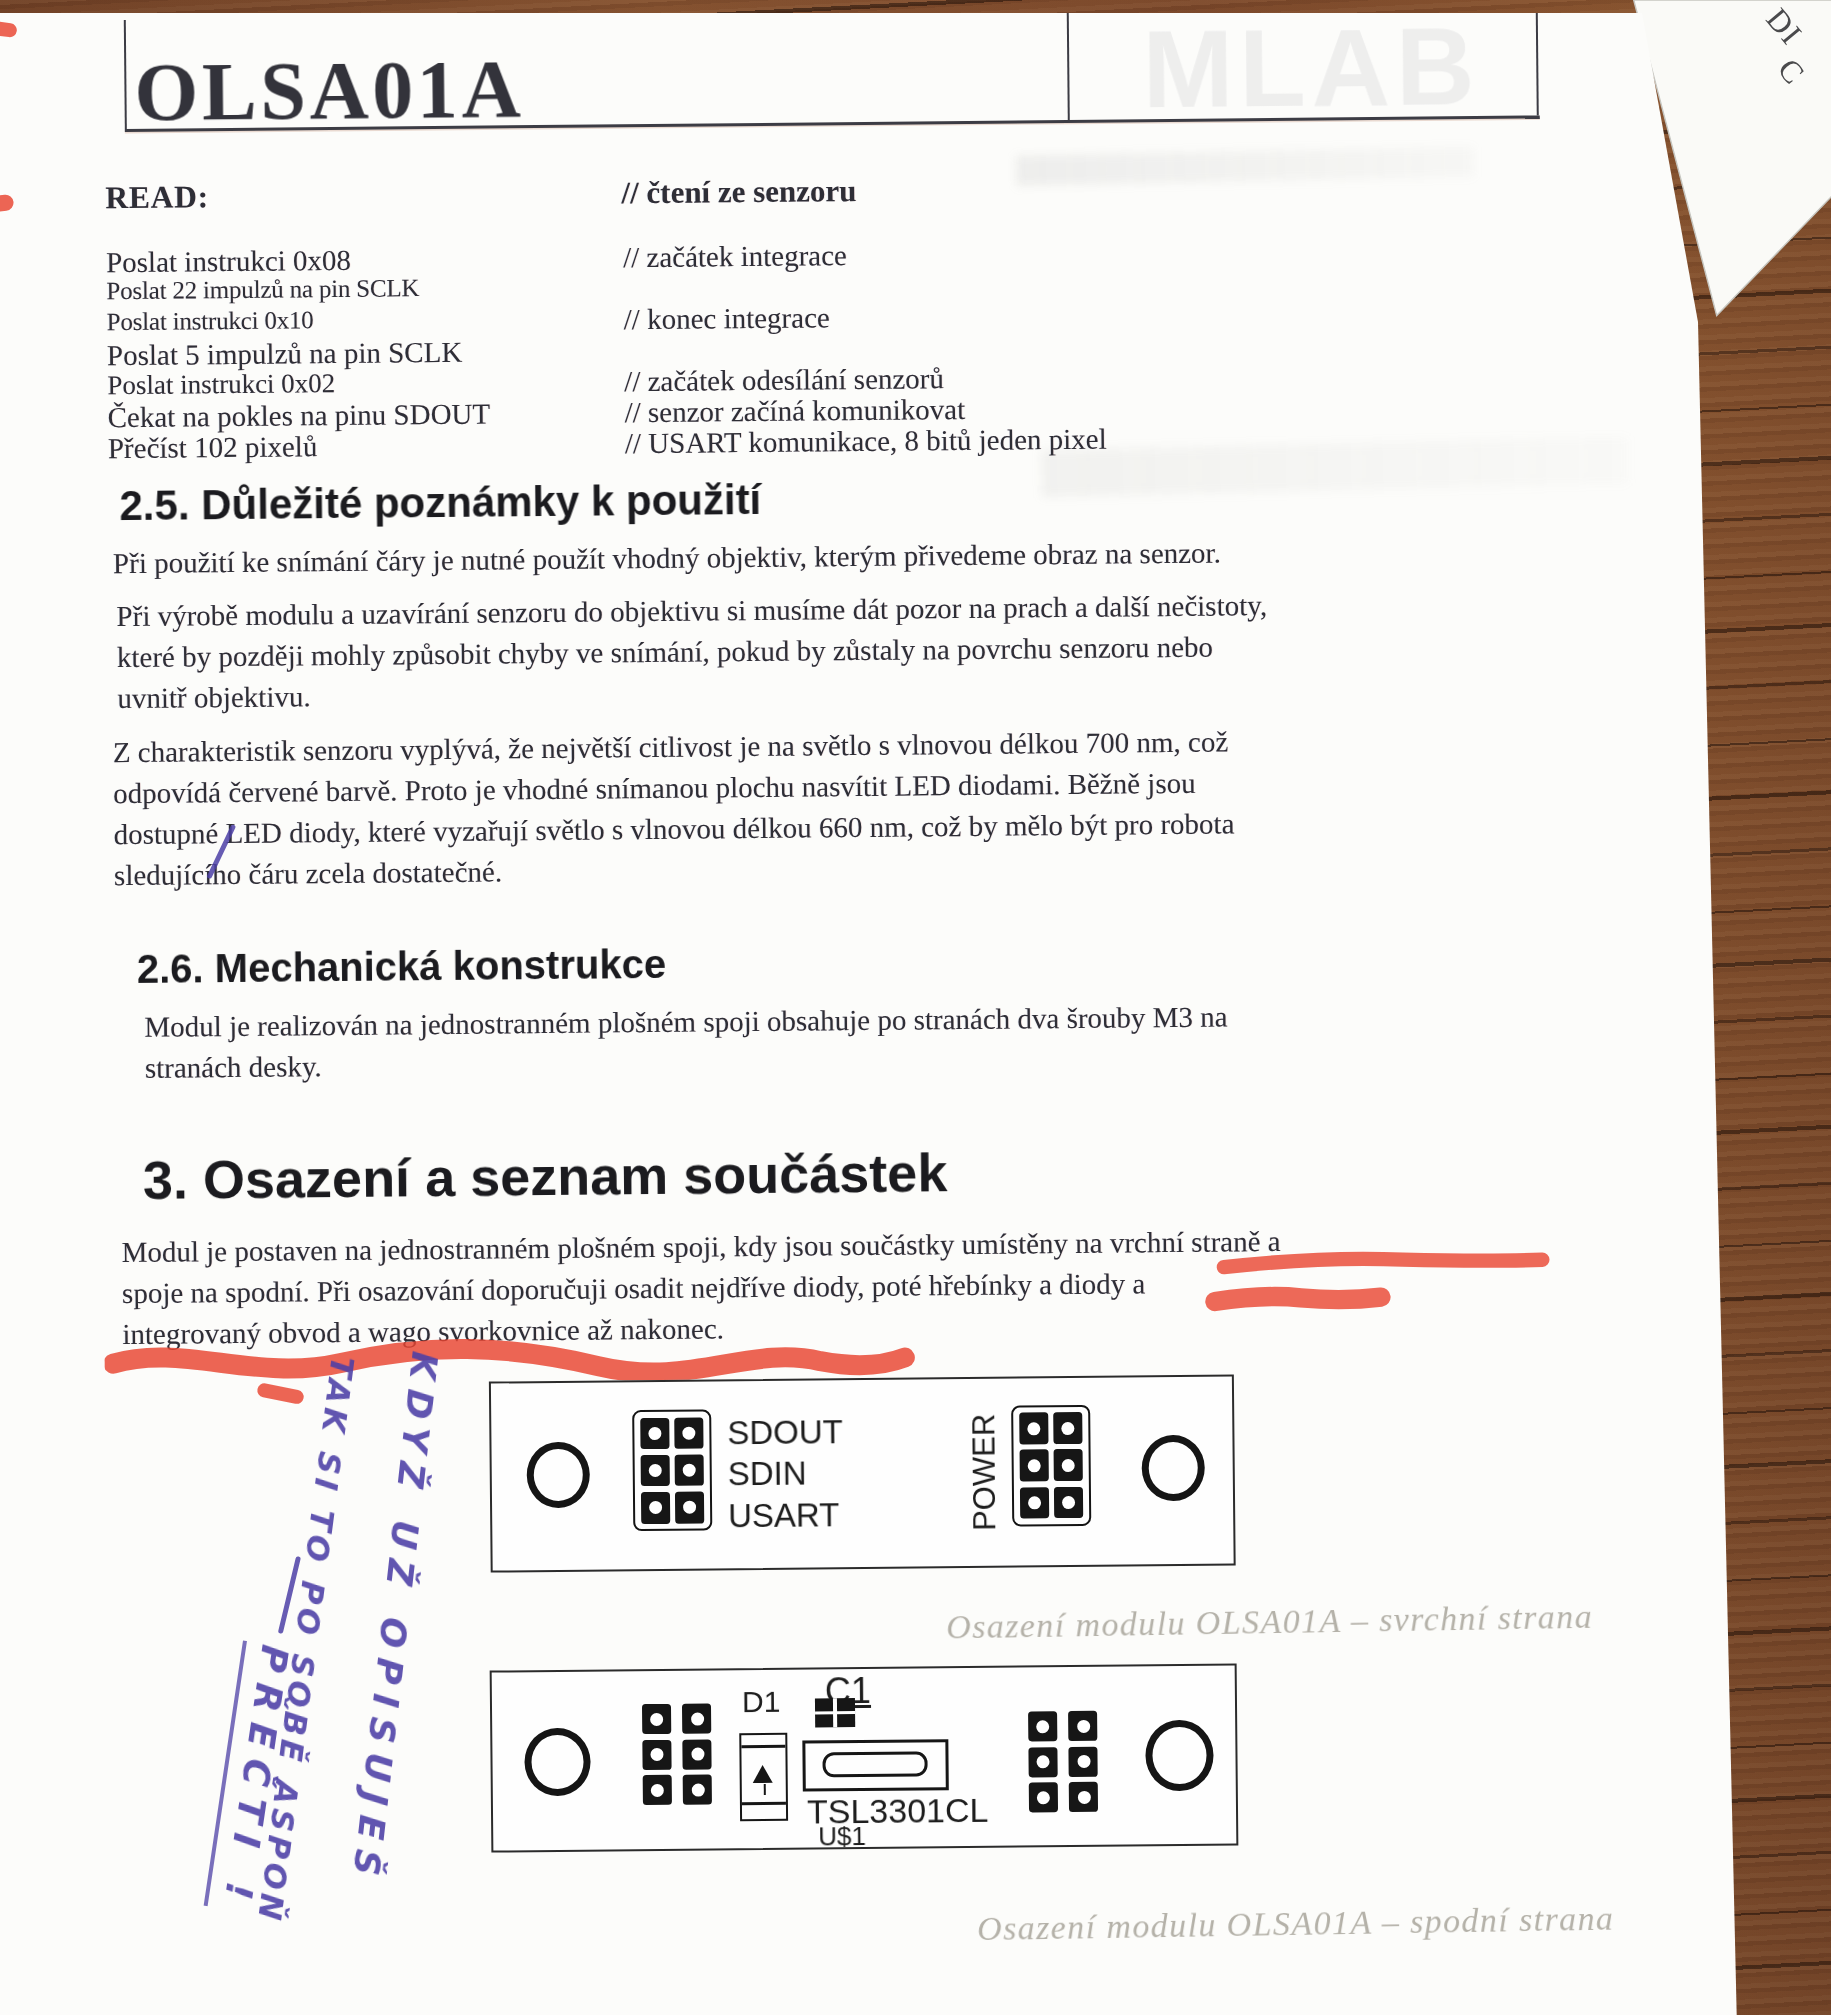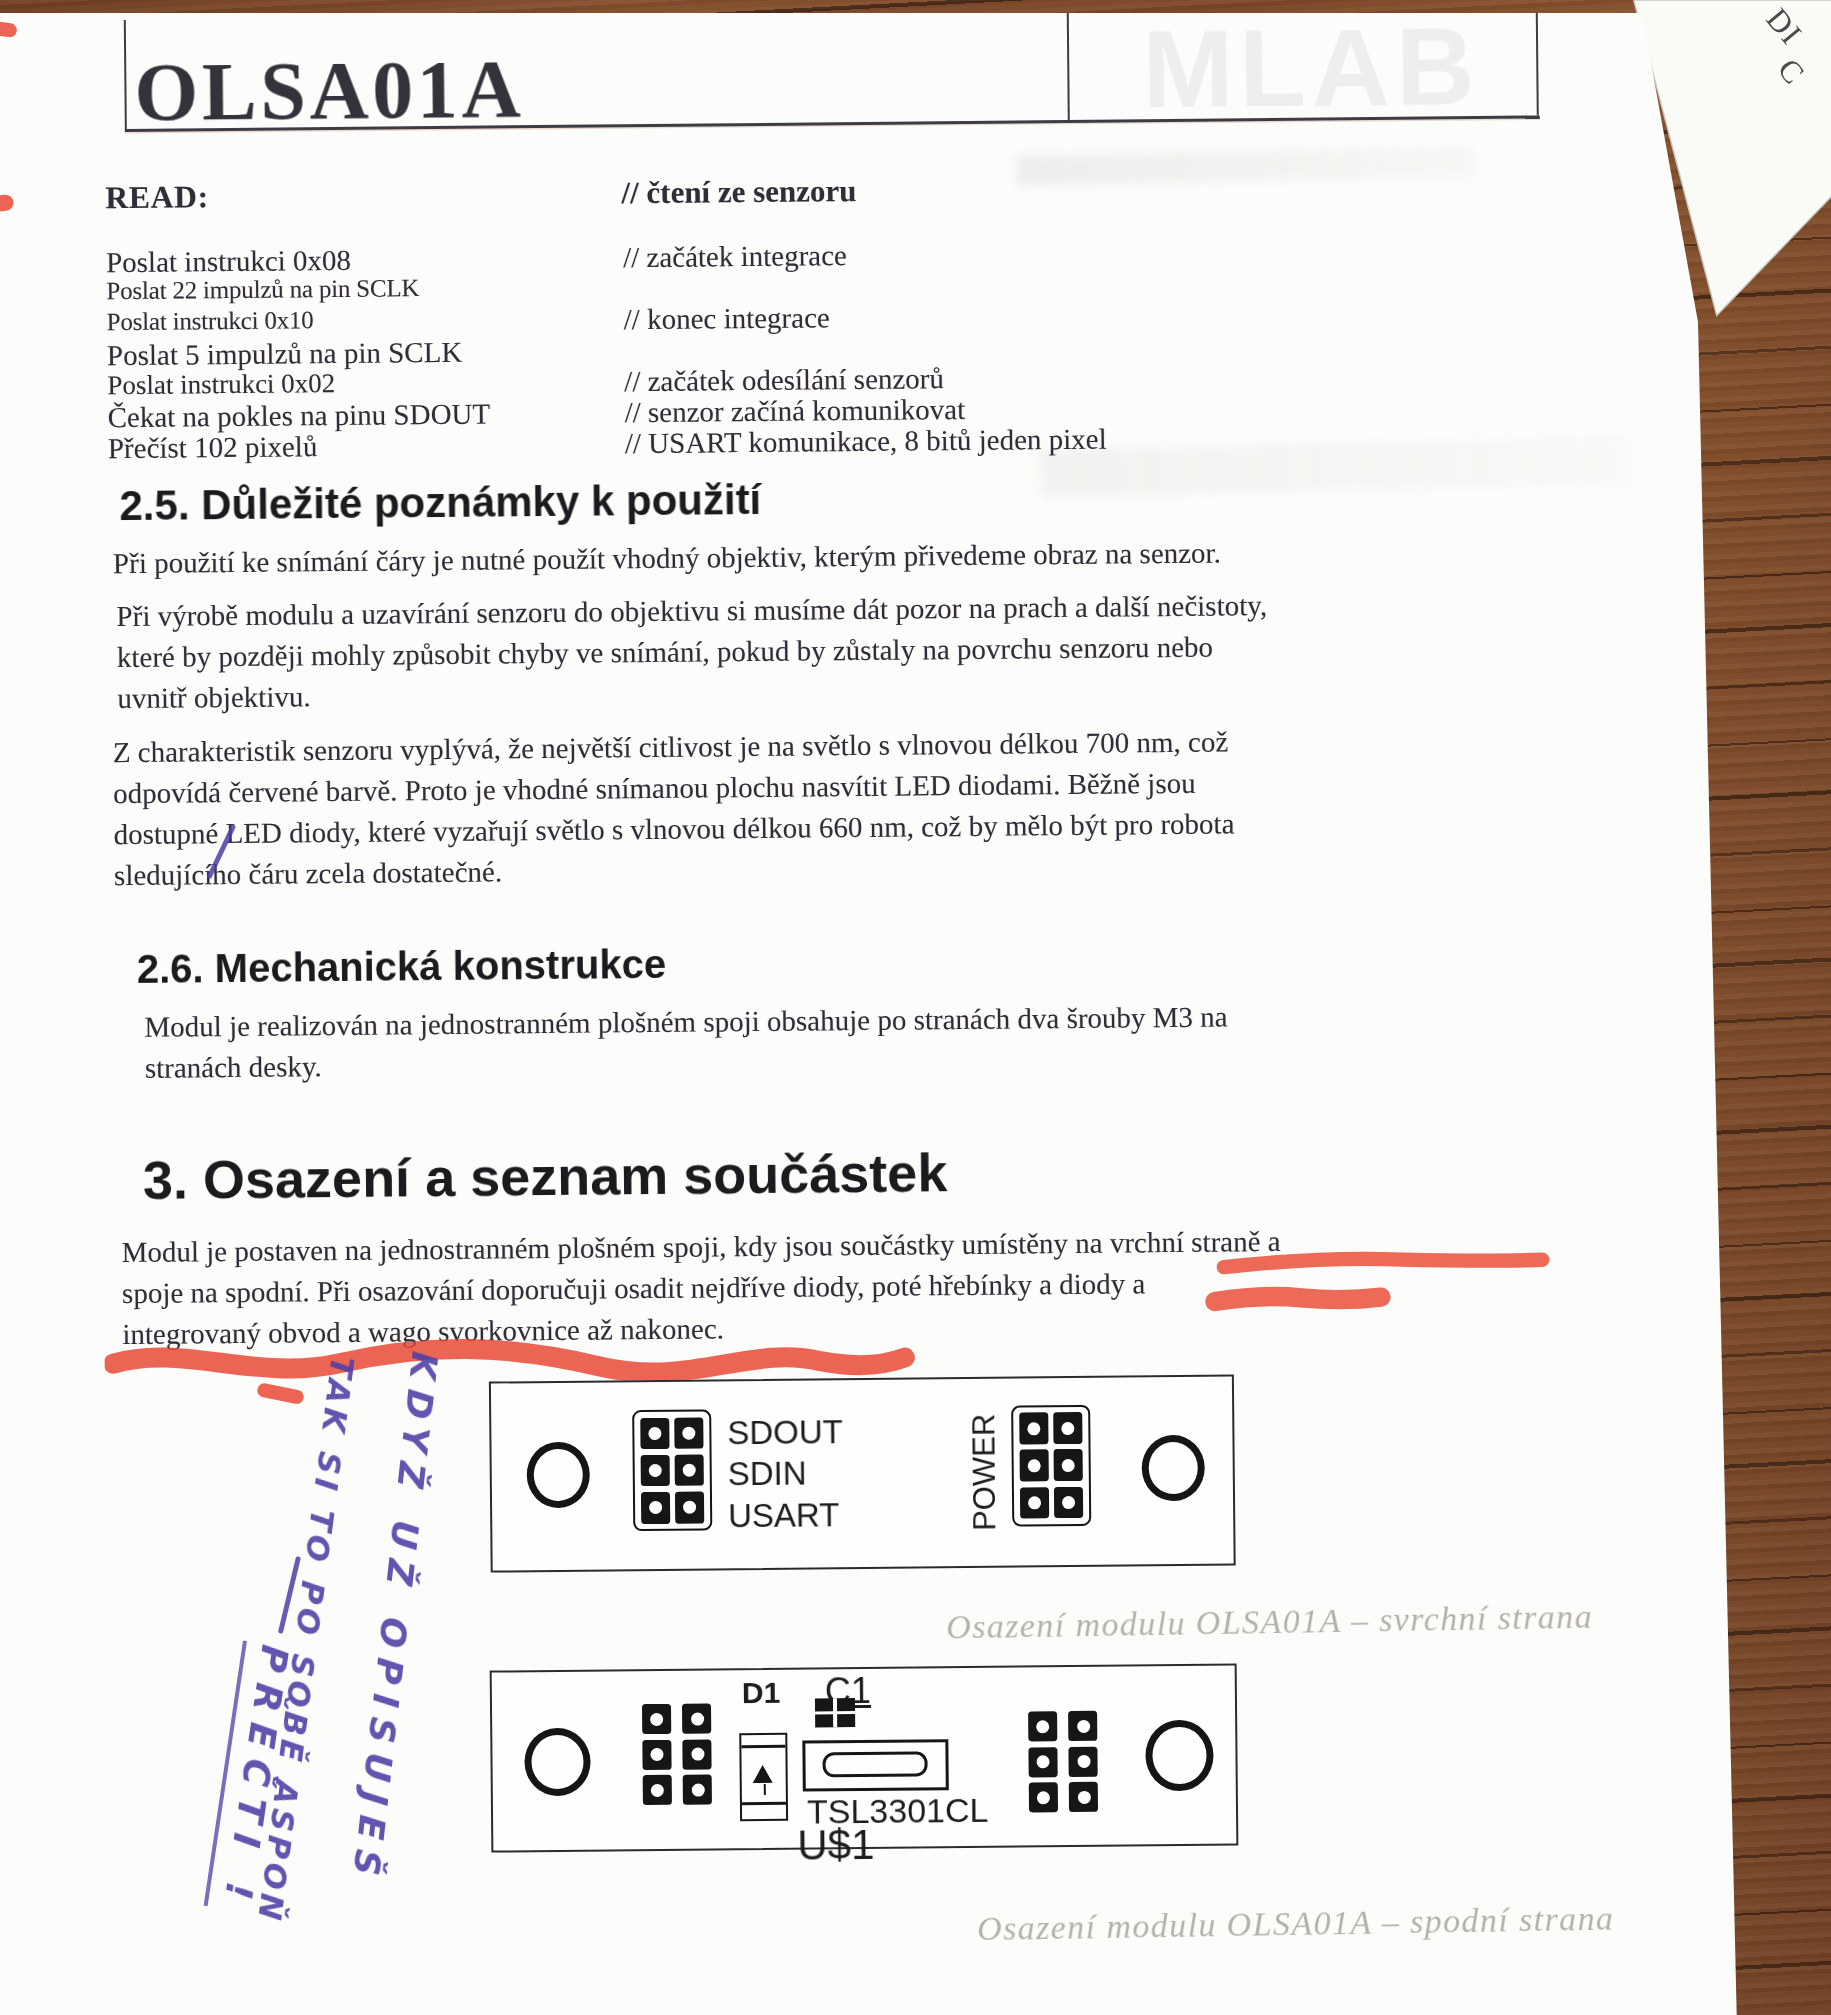--- a/index.html
+++ b/index.html
@@ -230,34 +230,34 @@
       <div class="pcb pcb2">
         <div class="hole" style="left:32px;top:56px;width:52px;height:54px;"></div>
         <div class="padgrid" style="left:150px;top:33px;">
           <div class="pad"></div>
             <div class="pad"></div>
           <div class="pad"></div>
             <div class="pad"></div>
           <div class="pad"></div>
             <div class="pad"></div>
         </div>
-        <div class="pcb-label" style="left:250px;top:6px;font-size:30px;font-weight:bold;">D1</div>
+        <div class="pcb-label" style="left:250px;top:15px;font-size:30px;">D1</div>
         <div class="diode">
           <div class="bar" style="top:10px;"></div>
           <div class="tri"></div>
           <div class="stem"></div>
           <div class="bar" style="top:67px;"></div>
         </div>
         <div class="pcb-label" style="left:333px;top:1.4px;font-size:36px;text-decoration:underline;">C1</div>
         <div class="cap"></div>
         <div class="sensor">
           <div class="pill"></div>
         </div>
         <div class="pcb-label" style="left:314px;top:123px;font-size:34px;">TSL3301CL</div>
-        <div class="pcb-label" style="left:304px;top:152px;font-size:42px;">U$1</div>
+        <div class="pcb-label" style="left:325px;top:152px;font-size:26px;">U$1</div>
         <div class="padgrid" style="left:536px;top:44px;">
           <div class="pad"></div>
             <div class="pad"></div>
           <div class="pad"></div>
             <div class="pad"></div>
           <div class="pad"></div>
             <div class="pad"></div>
         </div>
         <div class="hole" style="left:653px;top:54px;width:54px;height:57px;"></div>
       </div>

